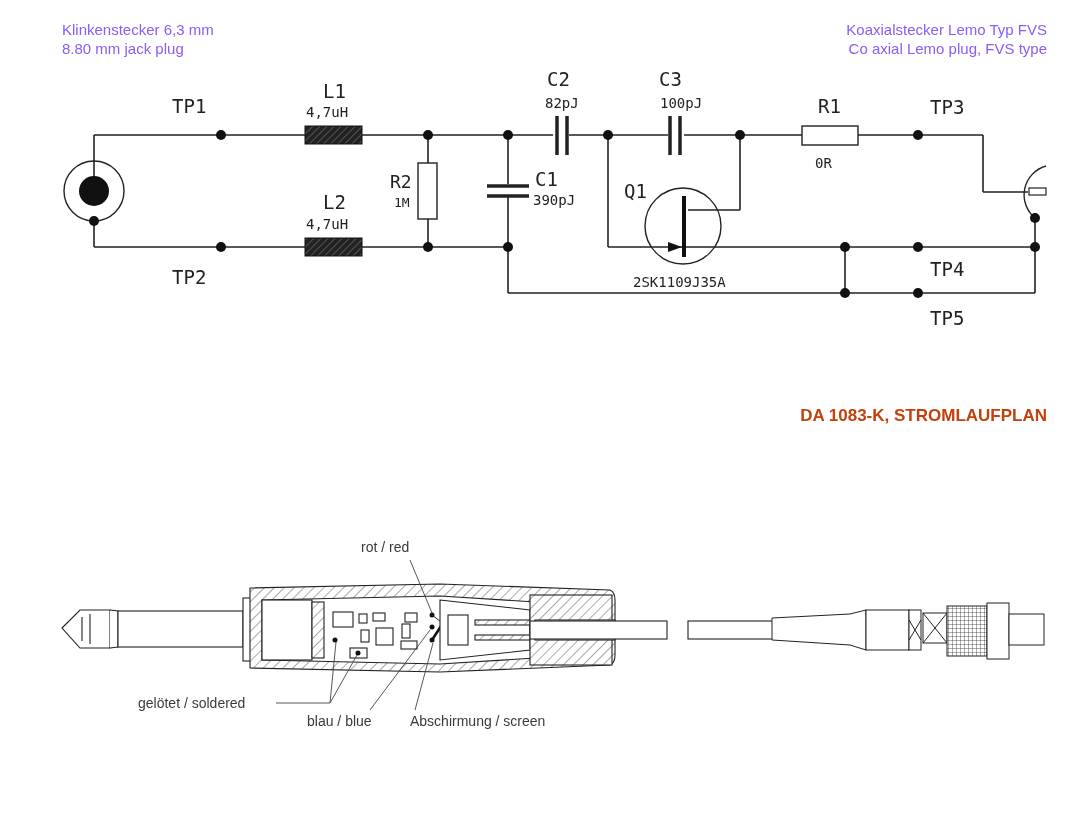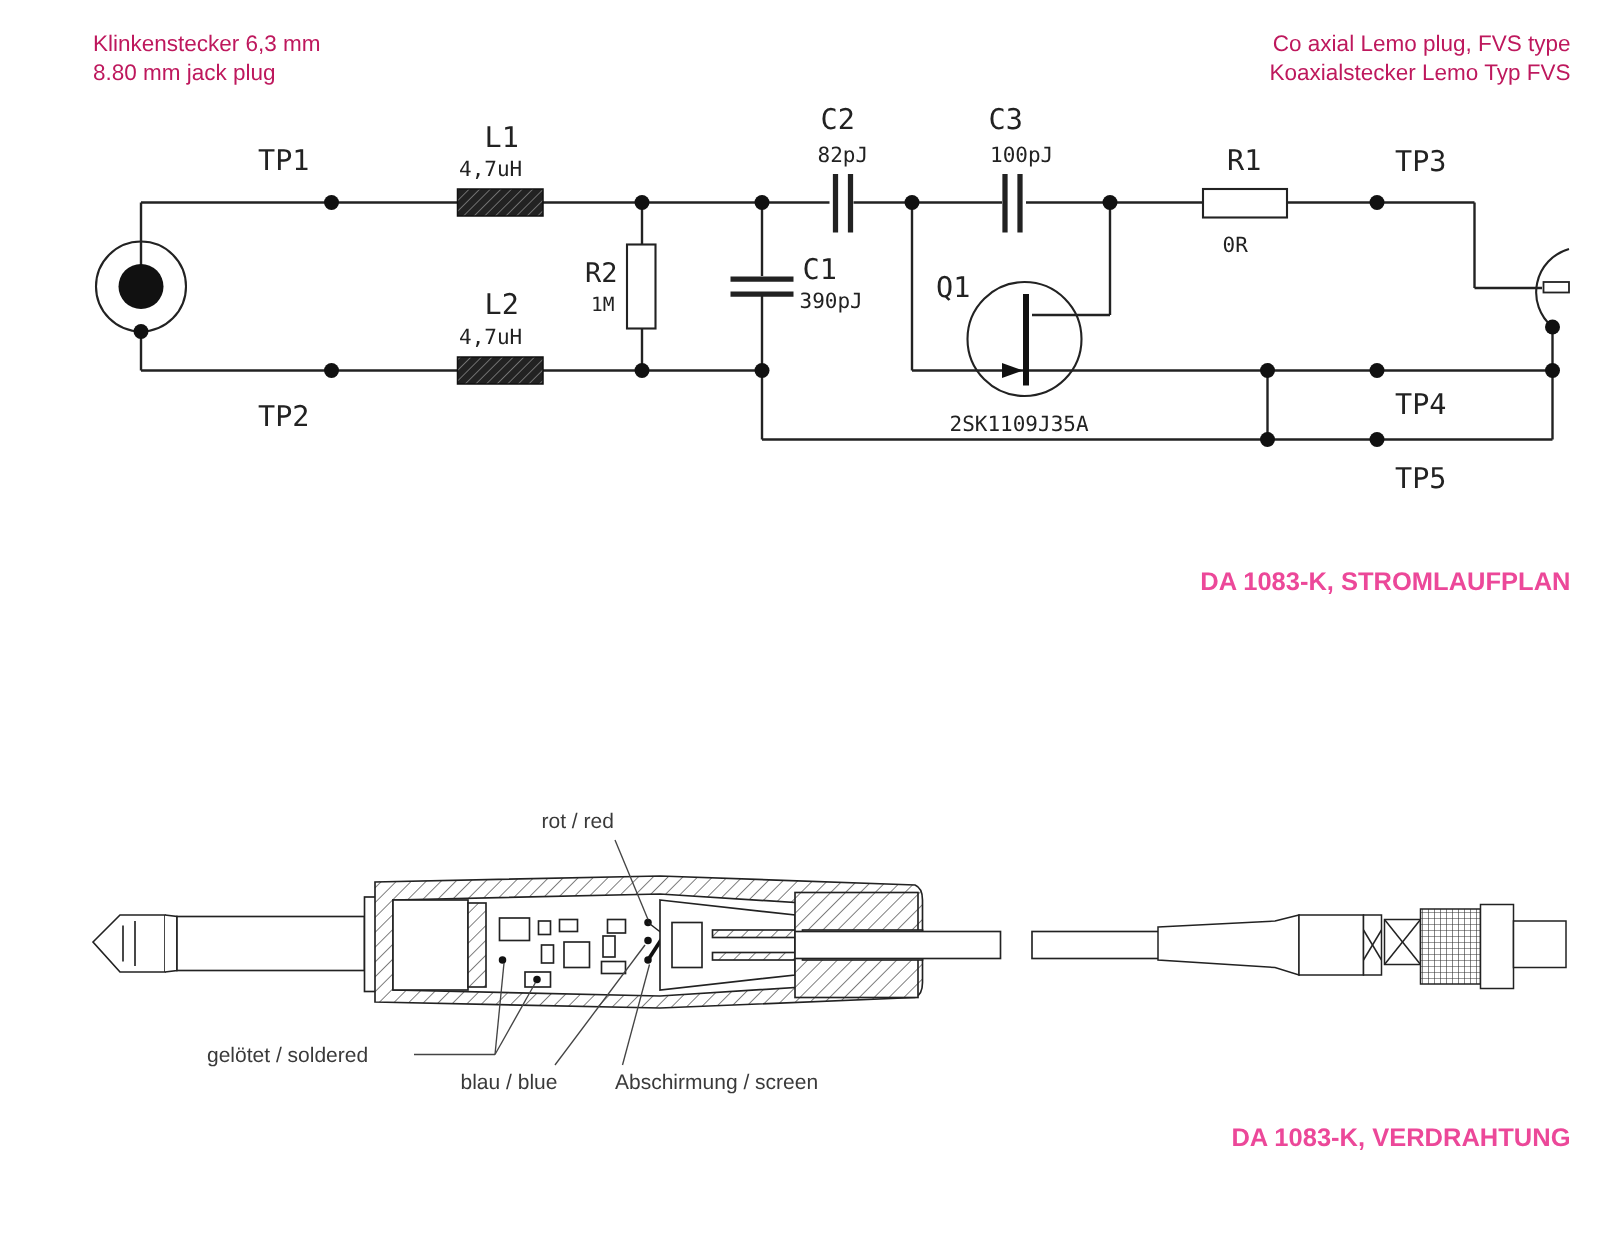--- a/index.html
+++ b/index.html
@@ -1,33 +1,33 @@
 <!DOCTYPE html>
 <html><head>
 <meta charset="utf-8">
 <style>
   html,body{margin:0;padding:0;background:#ffffff;}
   body{width:1072px;height:826px;position:relative;overflow:hidden;font-family:"Liberation Sans",sans-serif;color:#333;}
-  .lbl{position:absolute;font-size:15px;line-height:19px;color:#be185d;font-family:"Liberation Sans",sans-serif;}
+  .lbl{position:absolute;font-size:15px;line-height:19px;color:#8b5cf6;font-family:"Liberation Sans",sans-serif;}
   .right{text-align:right;}
-  .title{position:absolute;font-weight:bold;font-size:17px;line-height:21px;color:#ec4899;text-align:right;font-family:"Liberation Sans",sans-serif;}
+  .title{position:absolute;font-weight:bold;font-size:17px;line-height:21px;color:#c2410c;text-align:right;font-family:"Liberation Sans",sans-serif;margin-top:28px;}
   svg{position:absolute;left:0;top:0;}
   .ct{font-family:"DejaVu Sans Mono",monospace;fill:#222;}
   .wl{font-family:"Liberation Sans",sans-serif;fill:#3a3a3a;font-size:14px;}
 </style>
 </head>
 <body>
 
 <div class="lbl" style="left:62px;top:20px;">
   <div>Klinkenstecker 6,3 mm</div>
   <div>8.80 mm jack plug</div>
 </div>
 <div class="lbl right" style="right:25px;top:20px;">
+  <div>Koaxialstecker Lemo Typ FVS</div>
   <div>Co axial Lemo plug, FVS type</div>
-  <div>Koaxialstecker Lemo Typ FVS</div>
 </div>
 
 <svg width="1072" height="340" viewBox="0 0 1072 340">
   <defs>
     <pattern id="hatch" width="5" height="5" patternUnits="userSpaceOnUse" patternTransform="rotate(45)">
       <rect width="5" height="5" fill="#222"></rect>
       <line x1="0" y1="0" x2="0" y2="5" stroke="#777" stroke-width="1.2"></line>
     </pattern>
   </defs>
   <g stroke="#222" stroke-width="1.6" fill="none">
@@ -240,14 +240,13 @@
     <line x1="415" y1="710" x2="433" y2="643"></line>
   </g>
 
   <text class="wl" x="361" y="552">rot / red</text>
   <text class="wl" x="138" y="708">gelötet / soldered</text>
   <text class="wl" x="307" y="726">blau / blue</text>
   <text class="wl" x="410" y="726">Abschirmung / screen</text>
 </svg>
 
 <div class="title" style="right:25px;top:748px;">
-  <div>DA 1083-K, VERDRAHTUNG</div>
 </div>
 
 </body></html>

